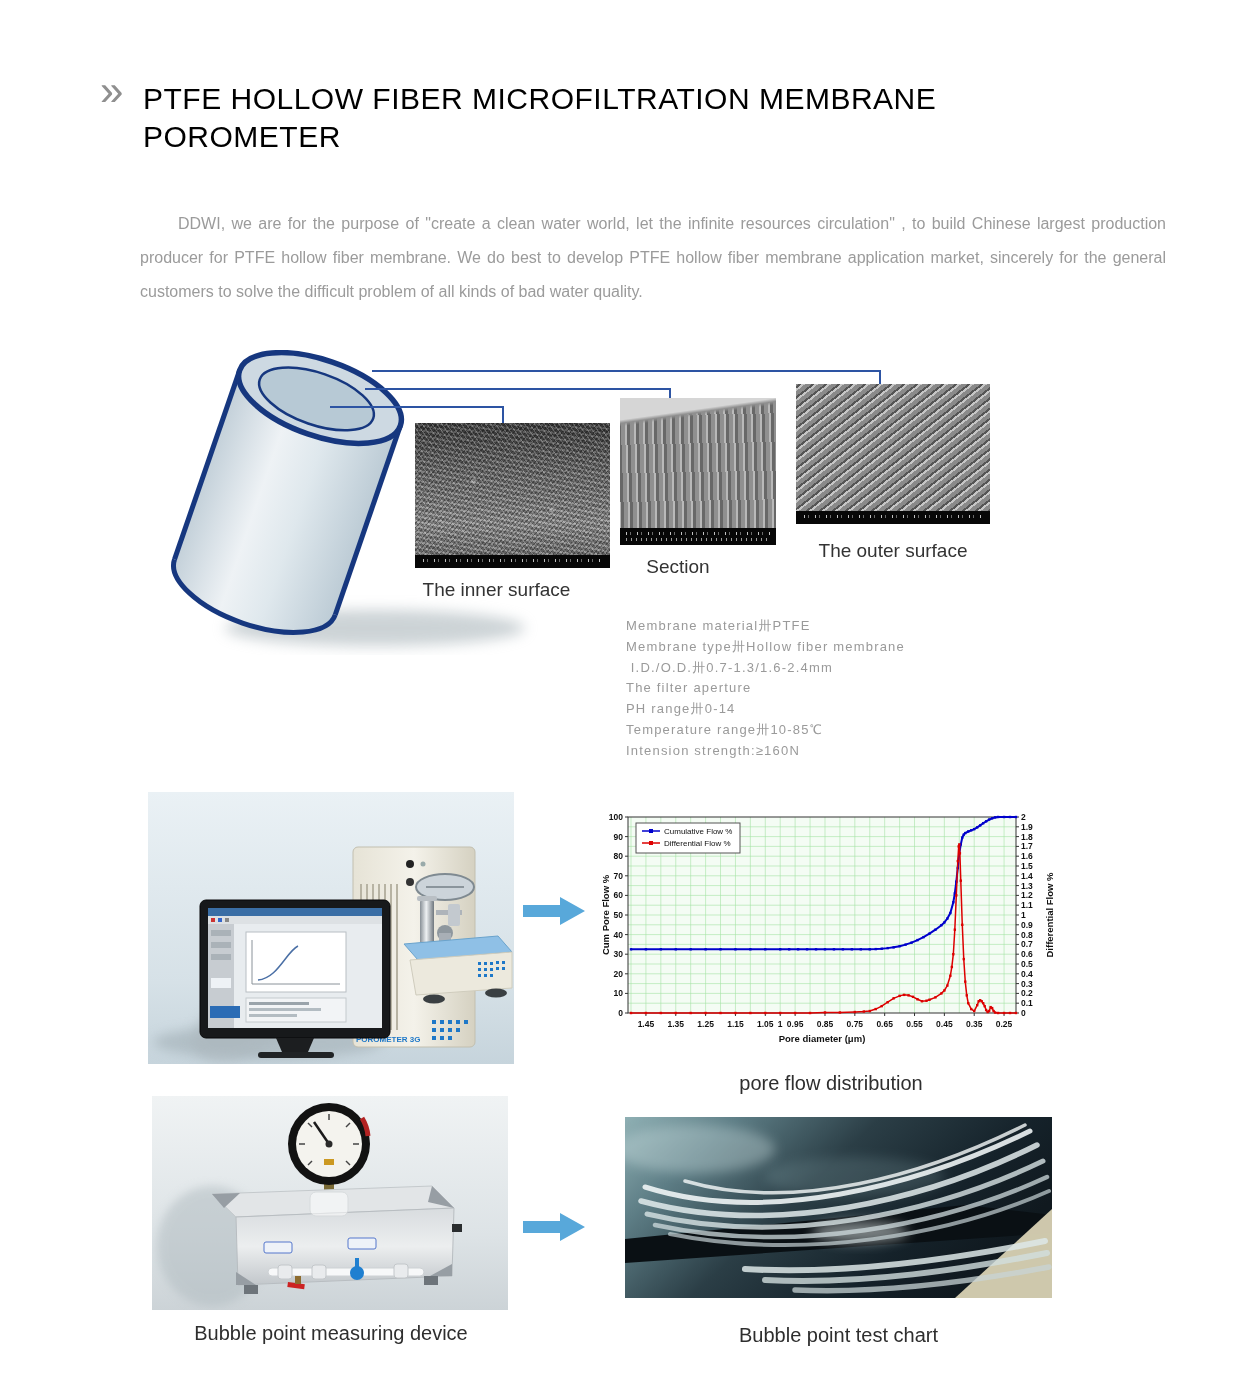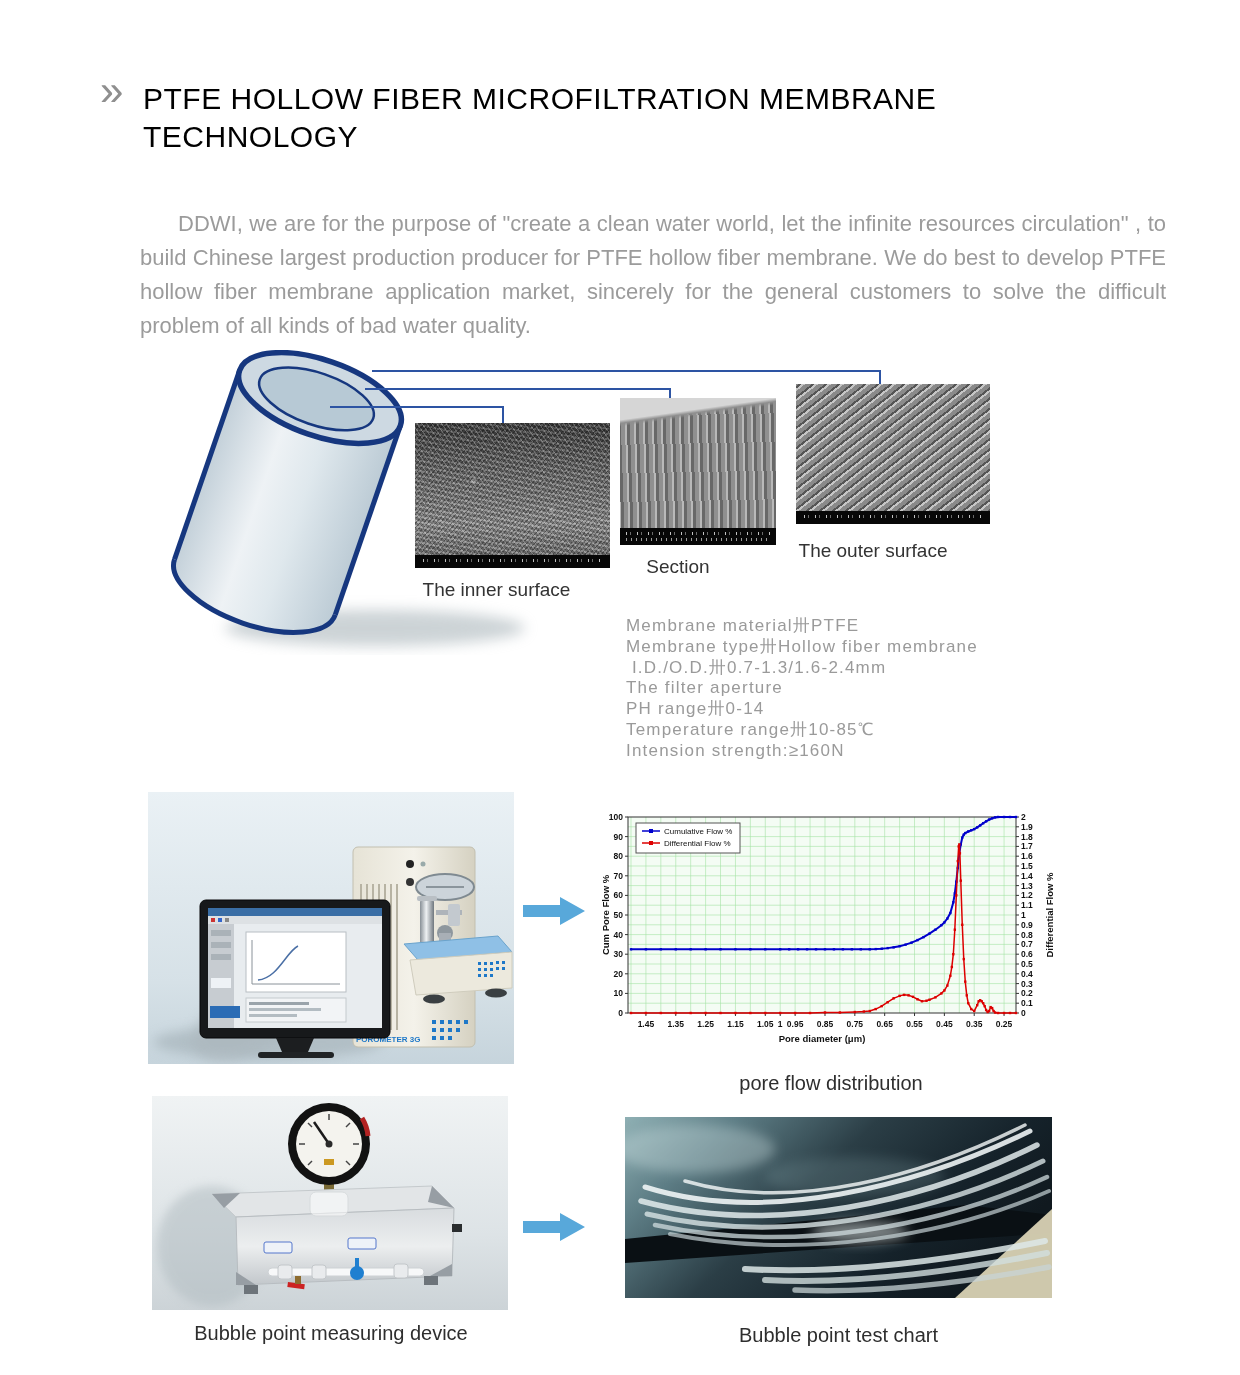--- a/index.html
+++ b/index.html
@@ -6,21 +6,21 @@
   .page{position:relative;width:1240px;height:1375px;background:#ffffff;overflow:hidden;
         font-family:"Liberation Sans", sans-serif;}
   .abs{position:absolute;}
 
   
   .chevron{left:100px;top:70px;font-size:42px;color:#8f8f8f;line-height:1;}
   .title{left:143px;top:80px;width:900px;font-size:30px;line-height:38px;color:#000000;
          font-weight:400;letter-spacing:0.5px;}
 
   
-  .intro{left:140px;top:207px;width:1026px;font-size:22px;line-height:34px;color:#9b9b9b;
+  .intro{left:140px;top:207px;width:1026px;font-size:16px;line-height:34px;color:#9b9b9b;
          text-align:justify;text-indent:38px;margin:0;}
 
   
   .sem{background:#858585;box-shadow:0 0 0 1px #cfcfcf inset;}
   .sem-inner-tex{position:absolute;inset:0;
     background:
       radial-gradient(circle at 30% 40%, rgba(255,255,255,.25) 0 2px, transparent 3px),
       radial-gradient(circle at 70% 60%, rgba(255,255,255,.25) 0 2px, transparent 3px),
       repeating-linear-gradient(55deg, rgba(255,255,255,.22) 0 1px, transparent 1px 4px),
       repeating-linear-gradient(-48deg, rgba(0,0,0,.30) 0 1px, transparent 1px 3px),
@@ -40,38 +40,38 @@
   .infobar{position:absolute;left:0;right:0;bottom:0;height:13px;background:#070707;}
   .infobar::after{content:"";position:absolute;left:4%;right:4%;top:4px;height:3px;
       background:repeating-linear-gradient(90deg, rgba(255,255,255,.75) 0 1px, transparent 1px 4px, rgba(255,255,255,.4) 4px 5px, transparent 5px 11px);}
   .infobar.tall{height:17px;}
   .infobar.tall::before{content:"";position:absolute;left:4%;right:4%;top:10px;height:3px;
       background:repeating-linear-gradient(90deg, rgba(255,255,255,.6) 0 1px, transparent 1px 5px);}
 
   .fig-label{font-size:19px;color:#333;text-align:center;}
 
   
-  .specs{left:626px;top:616px;font-size:17px;line-height:20.8px;color:#9a9a9a;letter-spacing:1.2px;}
+  .specs{left:626px;top:616px;font-size:13px;line-height:20.8px;color:#9a9a9a;letter-spacing:1.2px;}
   .specs div{white-space:pre;}
 
   
   .caption{font-size:20px;color:#2e2e2e;text-align:center;}
 
   
   .photo{overflow:hidden;}
 </style>
 </head>
 <body>
 
 <div class="page">
 
   <span class="abs chevron">»</span>
   <h1 class="abs title" style="margin:0;">
     <span>PTFE HOLLOW FIBER MICROFILTRATION MEMBRANE</span><br>
-    <span>TECHNOLOGY</span>
+    <span>POROMETER</span>
   </h1>
 
   <p class="abs intro">DDWI, we are for the purpose of "create a clean water world, let the infinite resources circulation" , to build Chinese largest production producer for PTFE hollow fiber membrane. We do best to develop PTFE hollow fiber membrane application market, sincerely for the general customers to solve the difficult problem of all kinds of bad water quality.</p>
 
   <svg class="abs" style="left:140px;top:350px;" width="900" height="305" viewBox="0 0 900 305">
     <defs>
       <linearGradient id="tubeGrad" gradientUnits="userSpaceOnUse" x1="-85" y1="0" x2="85" y2="0">
         <stop offset="0" stop-color="#c3d0d9"></stop>
           <stop offset="0.35" stop-color="#eef2f5"></stop>
         <stop offset="0.6" stop-color="#dfe8ed"></stop>
@@ -105,21 +105,21 @@
     <div class="sem-section-tex"></div>
     <div class="infobar tall"></div>
   </div>
   <div class="abs sem" style="left:796px;top:384px;width:194px;height:140px;">
     <div class="sem-outer-tex"></div>
     <div class="infobar"></div>
   </div>
 
   <div class="abs fig-label" style="left:399px;top:579px;width:195px;">The inner surface</div>
   <div class="abs fig-label" style="left:600px;top:556px;width:156px;">Section</div>
-  <div class="abs fig-label" style="left:776px;top:540px;width:194px;">The outer surface</div>
+  <div class="abs fig-label" style="left:796px;top:540px;width:194px;">The outer surface</div>
 
   <div class="abs specs">
     <div>Membrane material卅PTFE</div>
     <div>Membrane type卅Hollow fiber membrane</div>
     <div> I.D./O.D.卅0.7-1.3/1.6-2.4mm</div>
     <div>The filter aperture</div>
     <div>PH range卅0-14</div>
     <div>Temperature range卅10-85℃</div>
     <div>Intension strength:≥160N</div>
   </div>

